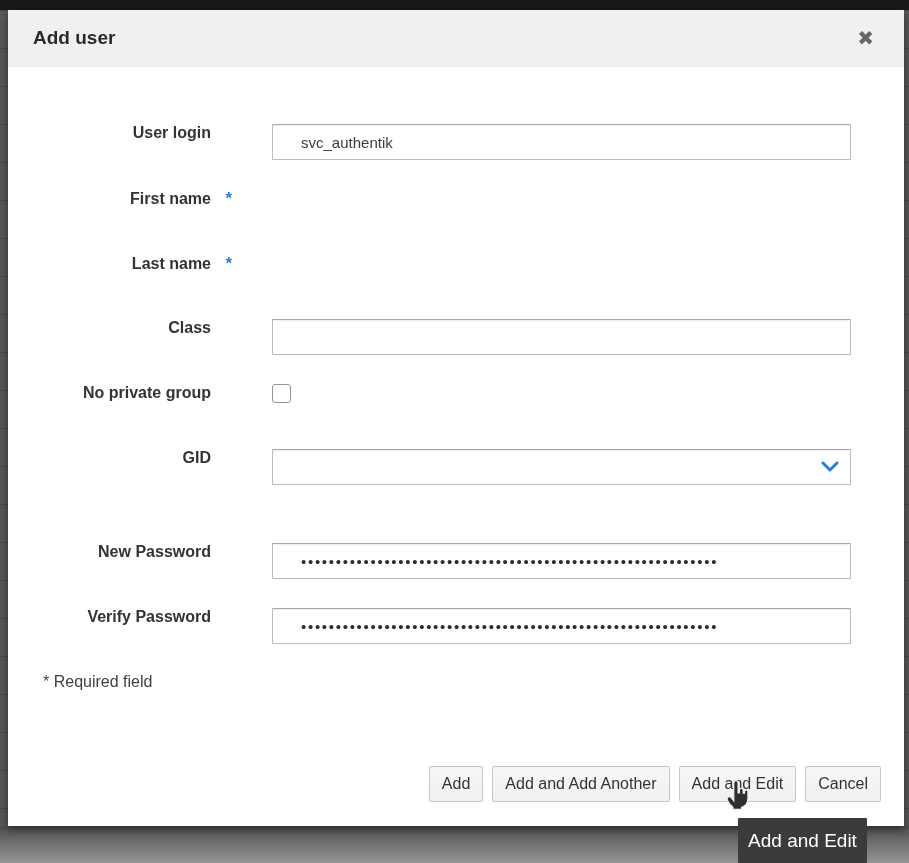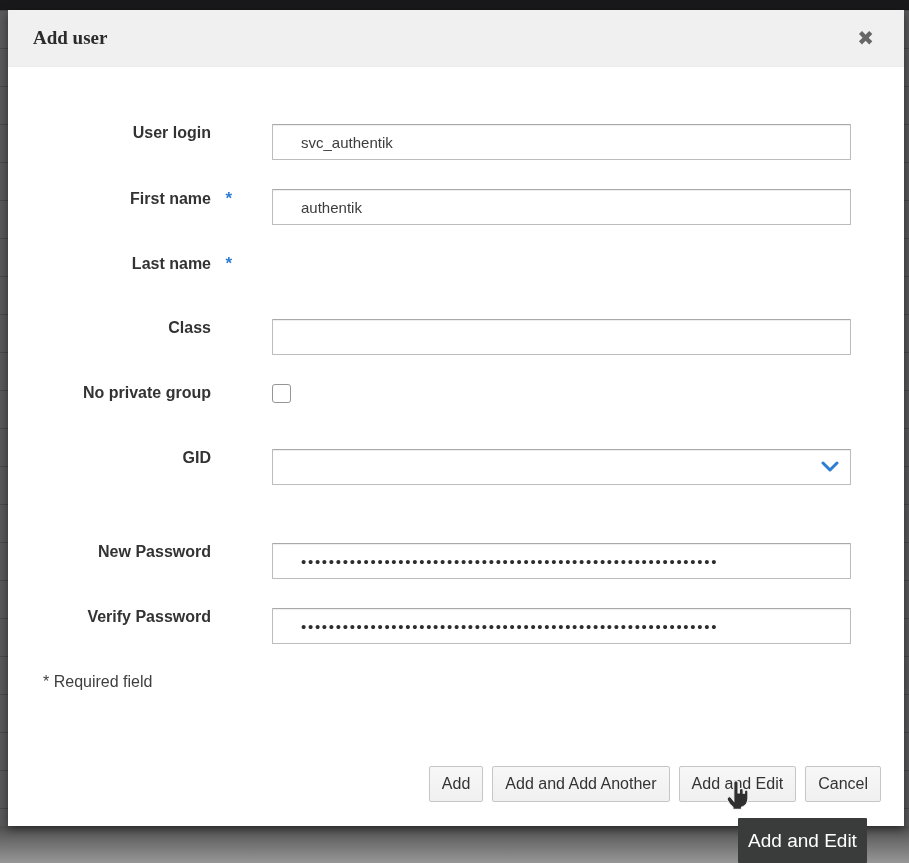--- a/index.html
+++ b/index.html
@@ -37,21 +37,21 @@
     box-shadow: 0 3px 9px rgba(0,0,0,0.5);
   }
   .modal-header {
     height: 57px;
     background: #f0f0f0;
     display: flex; align-items: center;
     padding: 0 28px 0 25px;
     border-bottom: 1px solid #ececec;
   }
   .modal-title {
-    font-size: 19px; font-weight: 700; color: #2b2b2b; font-family: Liberation Serif, serif;
+    font-size: 19px; font-weight: 700; color: #2b2b2b;
   }
   .modal-close {
     margin-left: auto;
     background: none; border: none; cursor: pointer;
     font-size: 20px; font-weight: 700; color: #666;
     line-height: 1; padding: 2px;
     font-family: "DejaVu Sans", sans-serif;
   }
 
   .modal-body { padding-top: 57px; }
@@ -160,23 +160,20 @@
       <div class="row-control">
         <input class="text-input" type="text" value="svc_authentik" style="">
       </div>
     </div>
 
     <div class="row">
       <div class="row-label">
         <span>First name</span>
         <span class="req-slot">*</span>
       </div>
-      <div class="row-control">
-        <input class="text-input" type="text" value="authentik" style="">
-      </div>
     </div>
 
     <div class="row">
       <div class="row-label">
         <span>Last name</span>
         <span class="req-slot">*</span>
       </div>
     </div>
 
     <div class="row">

